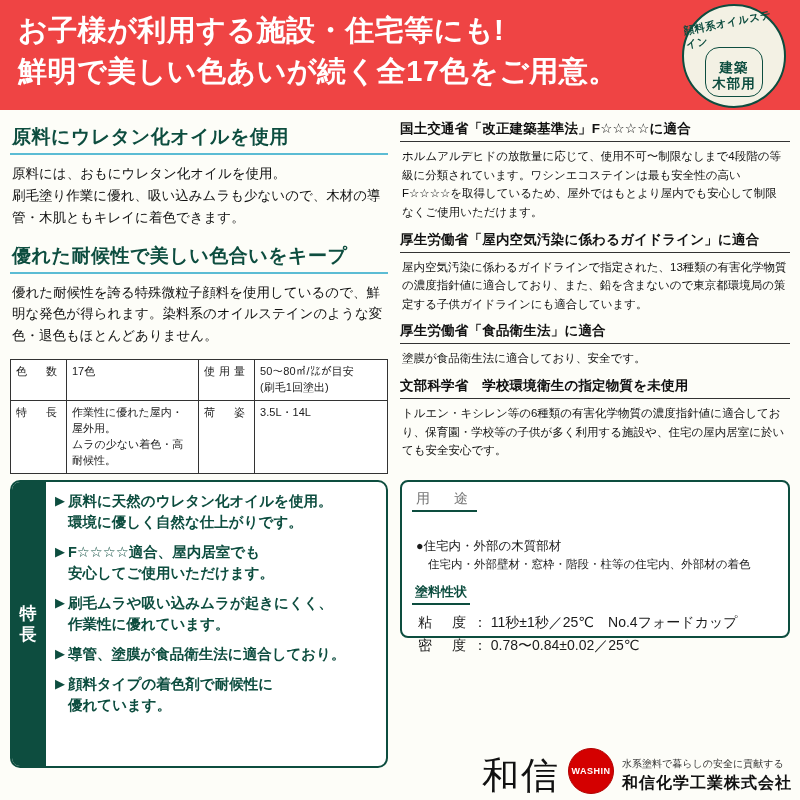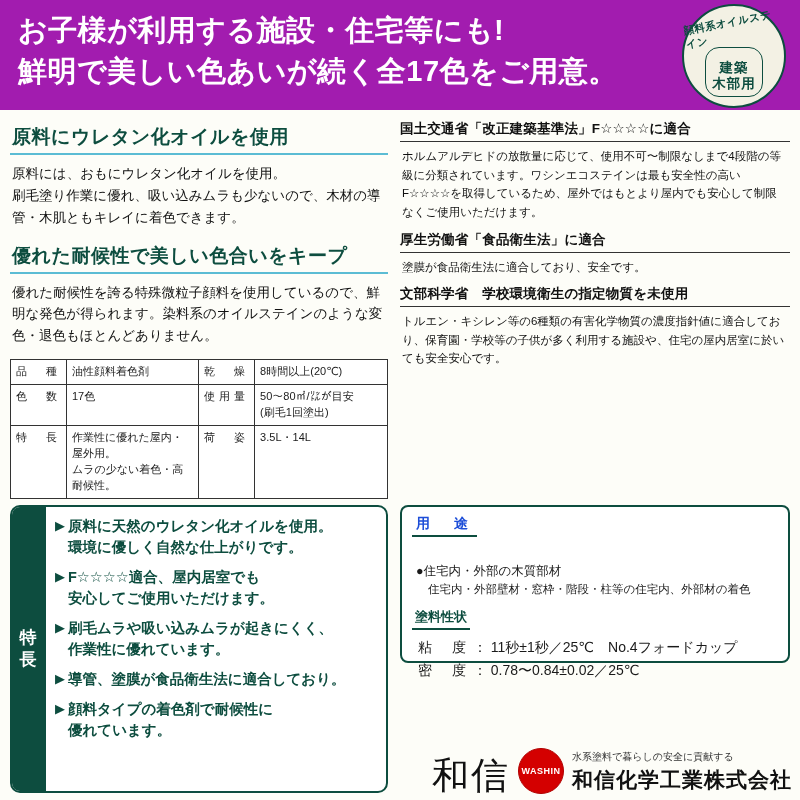--- a/index.html
+++ b/index.html
@@ -10,21 +10,21 @@
     font-family: "Liberation Sans", "DejaVu Sans", sans-serif;
     color: #1a1a1a;
     position: relative;
     overflow: hidden;
   }
 
   
   .header {
     position: relative;
     height: 110px;
-    background: #a21caf;
+    background: #ef4444;
     color: #ffffff;
     padding: 10px 0 0 18px;
   }
   .header-line {
     font-size: 29px;
     font-weight: bold;
     letter-spacing: 0.5px;
     line-height: 1.42;
     white-space: nowrap;
   }
@@ -183,22 +183,22 @@
     width: 390px;
     border: 2px solid #0d4d3f;
     border-radius: 8px;
     background: #fff;
     padding: 7px 10px 8px 10px;
     height: 158px;
   }
   .usage-head {
     display: inline-block;
     font-size: 14px;
-    font-weight: bold;
-    color: #1d4ed8;
+    font-weight: normal;
+    color: #737373;
     border-bottom: 2px solid #0d4d3f;
     letter-spacing: 5px;
     padding: 0 4px 2px 4px;
     margin-bottom: 7px;
     text-align: center;
   }
   .usage-line {
     font-size: 12.5px;
     line-height: 1.55;
     margin-left: 4px;
@@ -256,21 +256,21 @@
     border: 1px solid #b00000;
   }
   .footer-texts { display: flex; flex-direction: column; }
   .footer-tag {
     font-size: 10px;
     color: #333;
     margin-bottom: 2px;
   }
   .footer-name {
     font-family: "Liberation Serif", "DejaVu Serif", serif;
-    font-size: 21px;
+    font-size: 16px;
     font-weight: bold;
     color: #111;
     letter-spacing: 1px;
   }
 </style>
 </head>
 <body>
 
 <div class="header">
   <div class="header-line">お子様が利用する施設・住宅等にも!</div>
@@ -289,26 +289,20 @@
   <div class="col-left">
     <div class="sec-title">原料にウレタン化オイルを使用</div>
     <div class="para" style="white-space:pre-line;">原料には、おもにウレタン化オイルを使用。
 刷毛塗り作業に優れ、吸い込みムラも少ないので、木材の導管・木肌ともキレイに着色できます。</div>
 
     <div class="sec-title">優れた耐候性で美しい色合いをキープ</div>
     <div class="para">優れた耐候性を誇る特殊微粒子顔料を使用しているので、鮮明な発色が得られます。染料系のオイルステインのような変色・退色もほとんどありません。</div>
 
     <table class="spec-table">
       <tbody>
-          <tr>
-        <td class="spec-lbl">品　種</td>
-        <td class="spec-val">油性顔料着色剤</td>
-        <td class="spec-lbl">乾　燥</td>
-        <td class="spec-val">8時間以上(20℃)</td>
-      </tr>
       <tr>
         <td class="spec-lbl">色　数</td>
         <td class="spec-val">17色</td>
         <td class="spec-lbl">使用量</td>
         <td class="spec-val" style="white-space:pre-line;">50〜80㎡/㍑が目安
 (刷毛1回塗出)</td>
       </tr>
       <tr>
         <td class="spec-lbl">特　長</td>
         <td class="spec-val" style="white-space:pre-line;">作業性に優れた屋内・屋外用。
@@ -317,20 +311,24 @@
         <td class="spec-val">3.5L・14L</td>
       </tr>
     </tbody>
       </table>
   </div>
 
   <div class="col-right">
     <div class="rblock">
       <div class="rblock-title">国土交通省「改正建築基準法」F☆☆☆☆に適合</div>
       <div class="rblock-body">ホルムアルデヒドの放散量に応じて、使用不可〜制限なしまで4段階の等級に分類されています。ワシンエコステインは最も安全性の高いF☆☆☆☆を取得しているため、屋外ではもとより屋内でも安心して制限なくご使用いただけます。</div>
+    </div>
+    <div class="rblock">
+      <div class="rblock-title">厚生労働省「屋内空気汚染に係わるガイドライン」に適合</div>
+      <div class="rblock-body">屋内空気汚染に係わるガイドラインで指定された、13種類の有害化学物質の濃度指針値に適合しており、また、鉛を含まないので東京都環境局の策定する子供ガイドラインにも適合しています。</div>
     </div>
     <div class="rblock">
       <div class="rblock-title">厚生労働省「食品衛生法」に適合</div>
       <div class="rblock-body">塗膜が食品衛生法に適合しており、安全です。</div>
     </div>
     <div class="rblock">
       <div class="rblock-title">文部科学省　学校環境衛生の指定物質を未使用</div>
       <div class="rblock-body">トルエン・キシレン等の6種類の有害化学物質の濃度指針値に適合しており、保育園・学校等の子供が多く利用する施設や、住宅の屋内居室に於いても安全安心です。</div>
     </div>
   </div>

